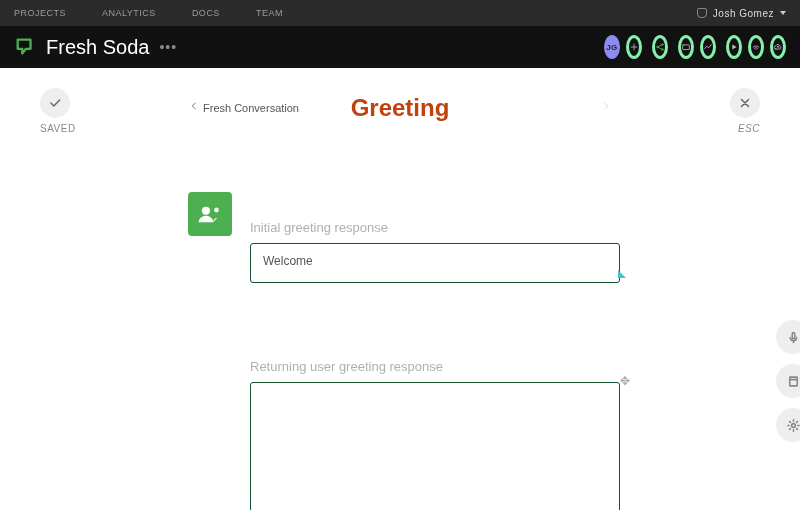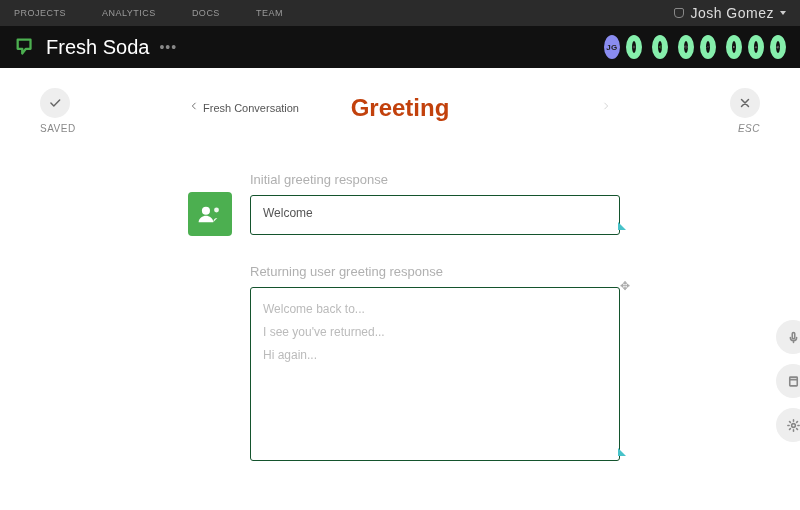--- a/index.html
+++ b/index.html
@@ -1,31 +1,31 @@
 <!DOCTYPE html>
 <html><head>
 <meta charset="utf-8">
 <style>
   * { box-sizing: border-box; margin: 0; padding: 0; }
   html, body { width: 800px; height: 510px; font-family: -apple-system, "Helvetica Neue", Arial, sans-serif; background: #fff; overflow: hidden; }
   
   .topnav { height: 26px; background: #2b2b2b; display: flex; align-items: center; padding: 0 14px; color: #9a9a9a; font-size: 9px; letter-spacing: .5px; }
   .topnav .nav-items { display: flex; gap: 36px; }
   .topnav .spacer { flex: 1; }
-  .topnav .user { display: flex; align-items: center; gap: 6px; color: #ddd; font-size: 14px; }
+  .topnav .user { display: flex; align-items: center; gap: 6px; color: #ddd; font-size: 10px; }
   .topnav .bell { width: 10px; height: 10px; border: 1px solid #888; border-radius: 2px 2px 4px 4px; position: relative; }
   .topnav .caret { width: 0; height: 0; border-left: 3px solid transparent; border-right: 3px solid transparent; border-top: 4px solid #ccc; }
   
   .projbar { height: 42px; background: #111; display: flex; align-items: center; padding: 0 14px; color: #fff; }
   .projbar .logo { width: 22px; height: 22px; margin-right: 10px; display:flex; align-items:center; justify-content:center;}
   .projbar .project-name { font-size: 20px; font-weight: 400; }
   .projbar .dots { margin-left: 10px; color: #888; font-size: 14px; letter-spacing: 1px; cursor: pointer;}
   .projbar .spacer { flex: 1; }
   .projbar .cluster { display:flex; align-items:center; gap: 6px; margin-left: 10px;}
-  .circ { width: 16px; height: 24px; border-radius: 50%; border: 6px solid #86efac; display:flex; align-items:center; justify-content:center; color:#ccc; font-size:11px; cursor:pointer;text-align:right; }
+  .circ { width: 16px; height: 24px; border-radius: 50%; border: 3px solid #86efac; display:flex; align-items:center; justify-content:center; color:#ccc; font-size:11px; cursor:pointer;text-align:right; }
   .circ.avatar { background: #8a8cf0; border-color: #8a8cf0; color: #222; font-size: 8px; letter-spacing: .5px; font-weight:600;}
   .circ.green svg { stroke: #4dbd4d; }
   .circ svg { width: 12px; height: 12px; stroke: #bbb; stroke-width: 2; fill: none; stroke-linecap: round; stroke-linejoin: round; }
   
   .editor { position: relative; padding: 20px 40px 0 40px; }
   .btn-round { width: 30px; height: 30px; border-radius: 50%; background: #eee; display:flex; align-items:center; justify-content:center; cursor:pointer;}
   .btn-round svg { width: 14px; height:14px; stroke:#666; stroke-width:2.5; fill:none; stroke-linecap:round; stroke-linejoin:round;}
   .corner-left { position:absolute; left:40px; top:20px; text-align:center; }
   .corner-right { position:absolute; right:40px; top:20px; text-align:right;font-style:italic; }
   .corner-label { font-size: 10px; color:#888; letter-spacing:.5px; margin-top:5px;}
@@ -35,21 +35,21 @@
   .header-nav .chev.right svg { stroke:#ccc;}
   .header-nav .prev-label { font-size:11px; color:#555; position:absolute; left:18px;}
   .header-title { font-size: 24px; font-weight:700; color:#c2410c; flex:1; text-align:center;}
   .header-nav .chev.left { position:absolute; left:0;}
   .header-nav .chev.right { position:absolute; right:0;}
 
   .block { margin: 40px 0 0 0; display:flex; align-items:flex-start; }
   .block .iconcol { width:60px; display:flex; justify-content:center; padding-top:20px;}
   .avatar-sq { width: 44px; height: 44px; background: #4caf50; border-radius:4px; display:flex; align-items:center; justify-content:center;}
   .avatar-sq svg { width:26px; height:22px; fill:#fff;}
-  .block .main { margin-left: 150px; width: 370px; }
+  .block .main { margin-left: 150px; width: 370px; margin-top: 48px; }
   .block.first .main { margin-left: 10px; }
   .block-label { font-size: 13px; color:#b0b0b0; margin-bottom: 8px; position:relative;}
   .block-label .drag { position:absolute; right: -10px; bottom:-14px; color:#aaa; font-size:12px;}
   .bubble { border: 1px solid #14532d; border-radius: 3px; position:relative; background:#fff;}
   .bubble::after { content:""; position:absolute; right: -7px; bottom: 4px; width:0;height:0; border-top:8px solid transparent; border-left:8px solid #48c2c9;}
   .bubble textarea { border:none; outline:none; resize:none; width:100%; padding: 10px 12px; font-family:inherit; font-size:12px; color:#555; background:transparent;}
   .bubble.short textarea { height: 34px; }
   .bubble.tall textarea { height: 168px; line-height: 1.9; }
   .bubble textarea::placeholder { color:#bbb; font-style: normal;}
   .placeholder-lines { position:absolute; left:12px; top:10px; pointer-events:none; font-size:12px; color:#bbb; line-height:1.9;}
@@ -186,25 +186,20 @@
       </div>
     </div>
 
     <div class="block" style="margin-top:28px">
       <div class="main" style="margin-left:70px;">
         <div class="block-label">
           <span>Returning user greeting response</span>
           <span class="drag">✥</span>
         </div>
         <div class="bubble tall">
-          <div class="placeholder-lines">
-            <div>Welcome back to...</div>
-            <div>I see you've returned...</div>
-            <div>Hi again...</div>
-          </div>
           <textarea style=""></textarea>
         </div>
       </div>
     </div>
 
     <div class="sidetools" style="right:-50px; top:148px;">
       <div class="btn-round">
         <svg viewBox="0 0 24 24">
             <rect x="10" y="4" width="4" height="10" rx="2"></rect>
             <path d="M7 12a5 5 0 0010 0M12 17v3"></path>

